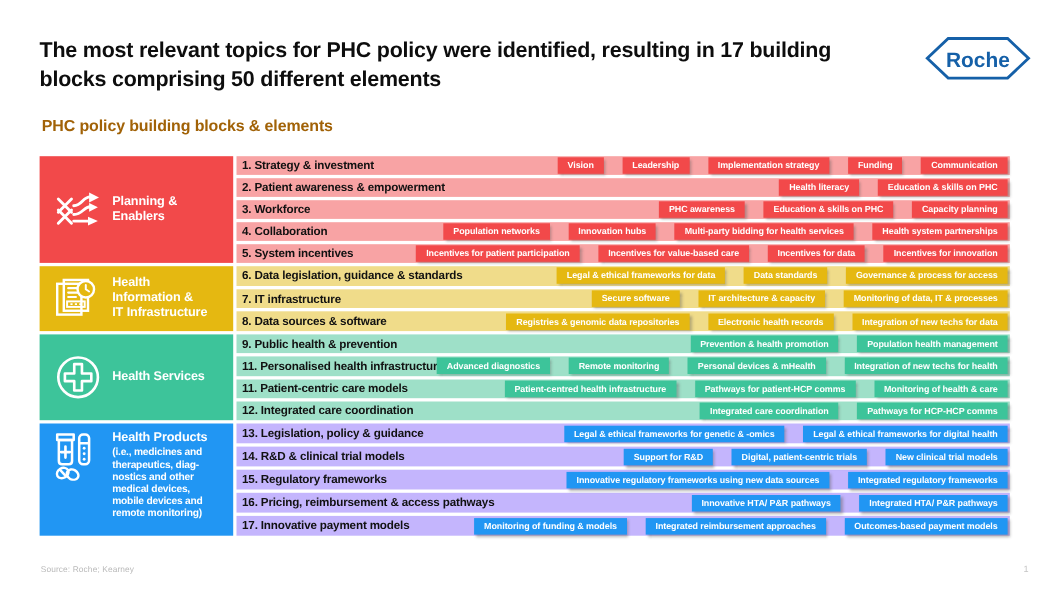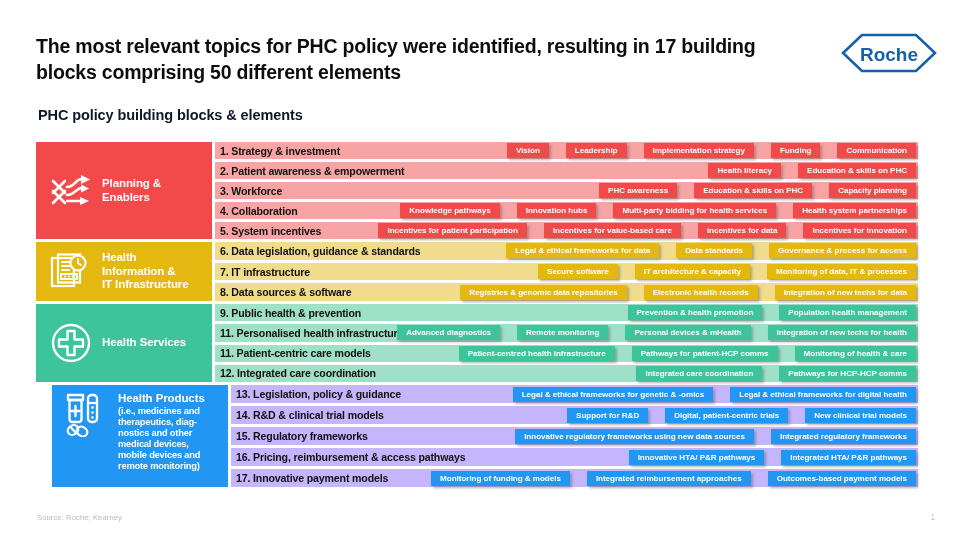--- a/index.html
+++ b/index.html
@@ -36,21 +36,21 @@
     height: 42px;
   }
   #logo-wrap svg { display: block; }
 
   #subtitle {
     position: absolute;
     left: 38px;
     top: 107px;
     font-size: 14.5px;
     font-weight: bold;
-    color: #0f172a;
+    color: #a16207;
     letter-spacing: -0.1px;
   }
 
   
   #matrix {
     position: absolute;
     left: 36px;
     top: 142px;
     width: 882px;
     height: 356px;
@@ -153,21 +153,21 @@
   .g-red   .pill       { background: #F2494A; }
 
   .g-yellow .group-head { background: #E5B811; }
   .g-yellow .row        { background: #F0DC8A; }
   .g-yellow .pill       { background: #E5B811; }
 
   .g-green .group-head { background: #3DC49A; }
   .g-green .row        { background: #9EE0C8; }
   .g-green .pill       { background: #3DC49A; }
 
-  .g-blue  .group-head { background: #2196F3; margin-left: 16px; }
+  .g-blue  .group-head { background: #2196F3; }
   .g-blue  .row        { background: #c4b5fd; }
   .g-blue  .pill       { background: #2196F3; }
 
   
   #source-note {
     position: absolute;
     left: 37px;
     top: 513px;
     font-size: 7.6px;
     color: #b9b9b9;
@@ -246,21 +246,21 @@
         <div class="pills">
           <span class="pill">PHC awareness</span>
           <span class="pill">Education &amp; skills on PHC</span>
           <span class="pill">Capacity planning</span>
         </div>
       </div>
 
       <div class="row">
         <span class="row-label">4. Collaboration</span>
         <div class="pills">
-          <span class="pill">Knowledge pathways</span>
+          <span class="pill">Population networks</span>
           <span class="pill">Innovation hubs</span>
           <span class="pill">Multi-party bidding for health services</span>
           <span class="pill">Health system partnerships</span>
         </div>
       </div>
 
       <div class="row">
         <span class="row-label">5. System incentives</span>
         <div class="pills">
           <span class="pill">Incentives for patient participation</span>

